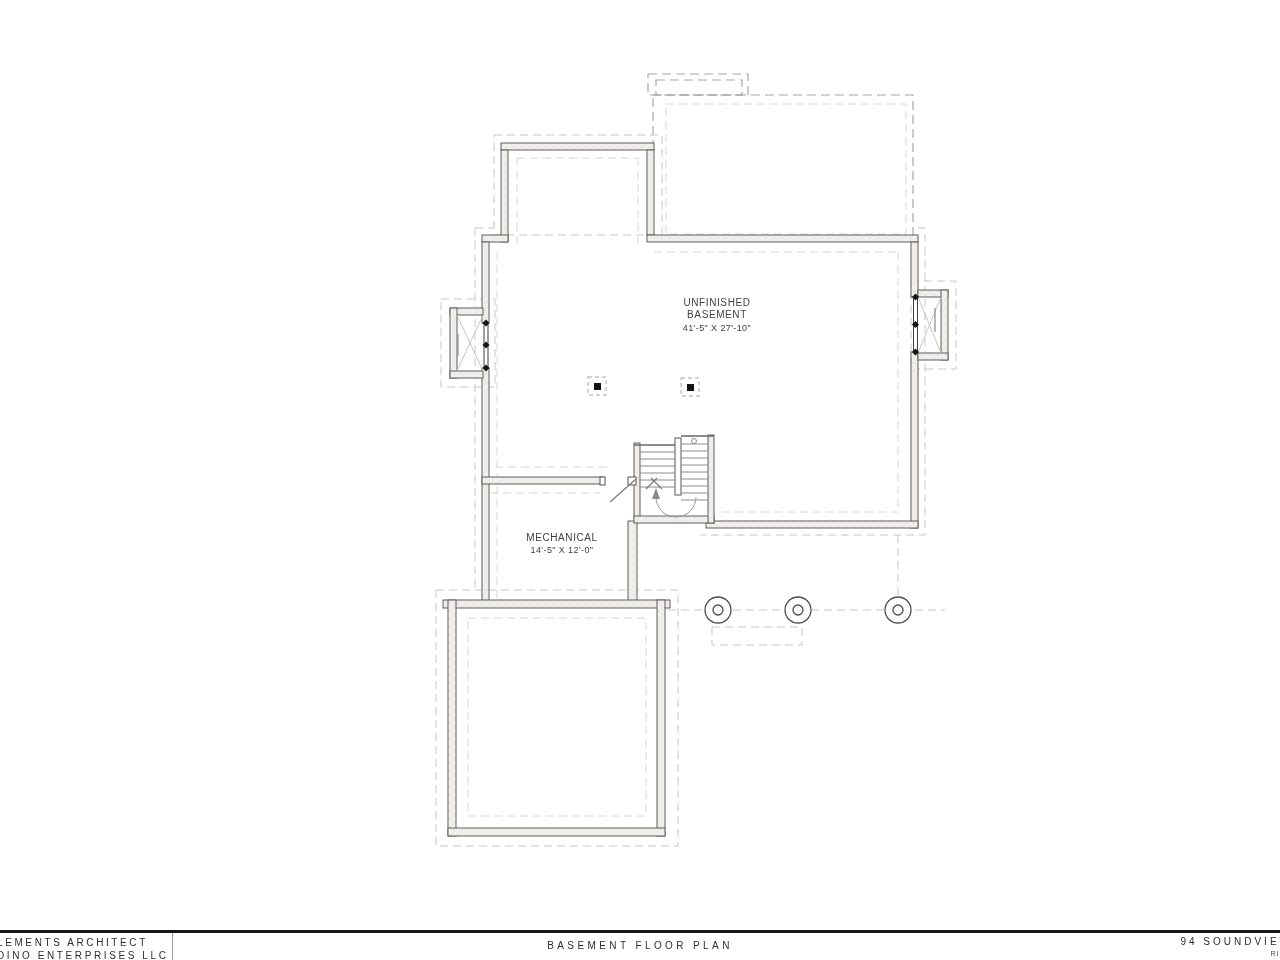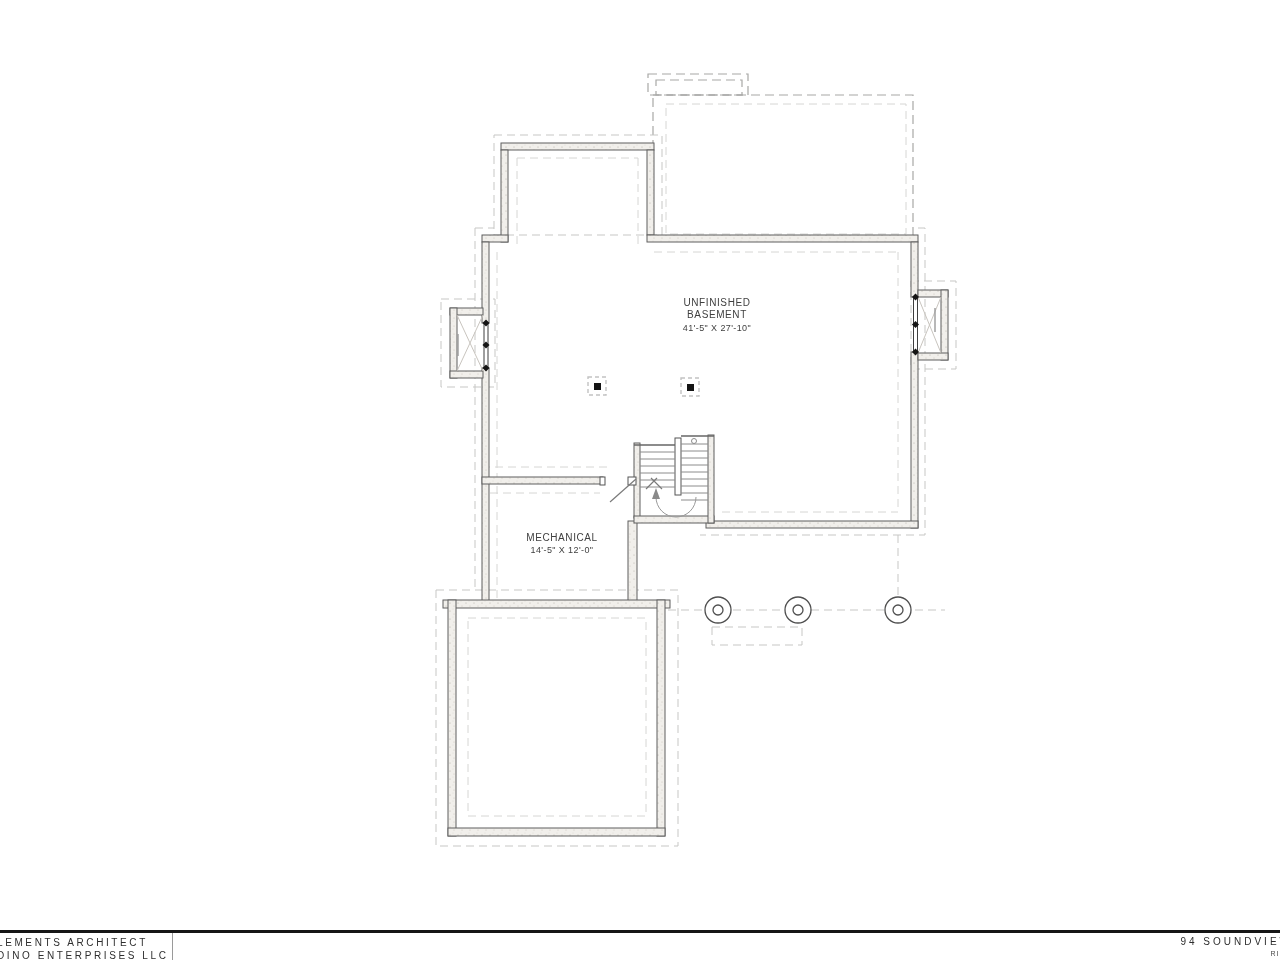--- a/index.html
+++ b/index.html
@@ -172,20 +172,21 @@
       <text x="562" y="553" class="lbl dims">14'-5" X 12'-0"</text>
     </g>
   </svg>
 
   <div class="titlebar">
     <div class="tb-rule-top"></div>
     <div class="tb-left">
       <div>LEMENTS ARCHITECT</div>
       <div>DINO ENTERPRISES LLC</div>
     </div>
+    <div class="tb-center">BASEMENT FLOOR PLAN</div>
     <div class="tb-right">
       <div>94 SOUNDVIEW</div>
       <div class="small">RIDG</div>
     </div>
     <div class="tb-divider"></div>
     <div class="tb-rule-bottom"></div>
   </div>
 
 </div>
 

